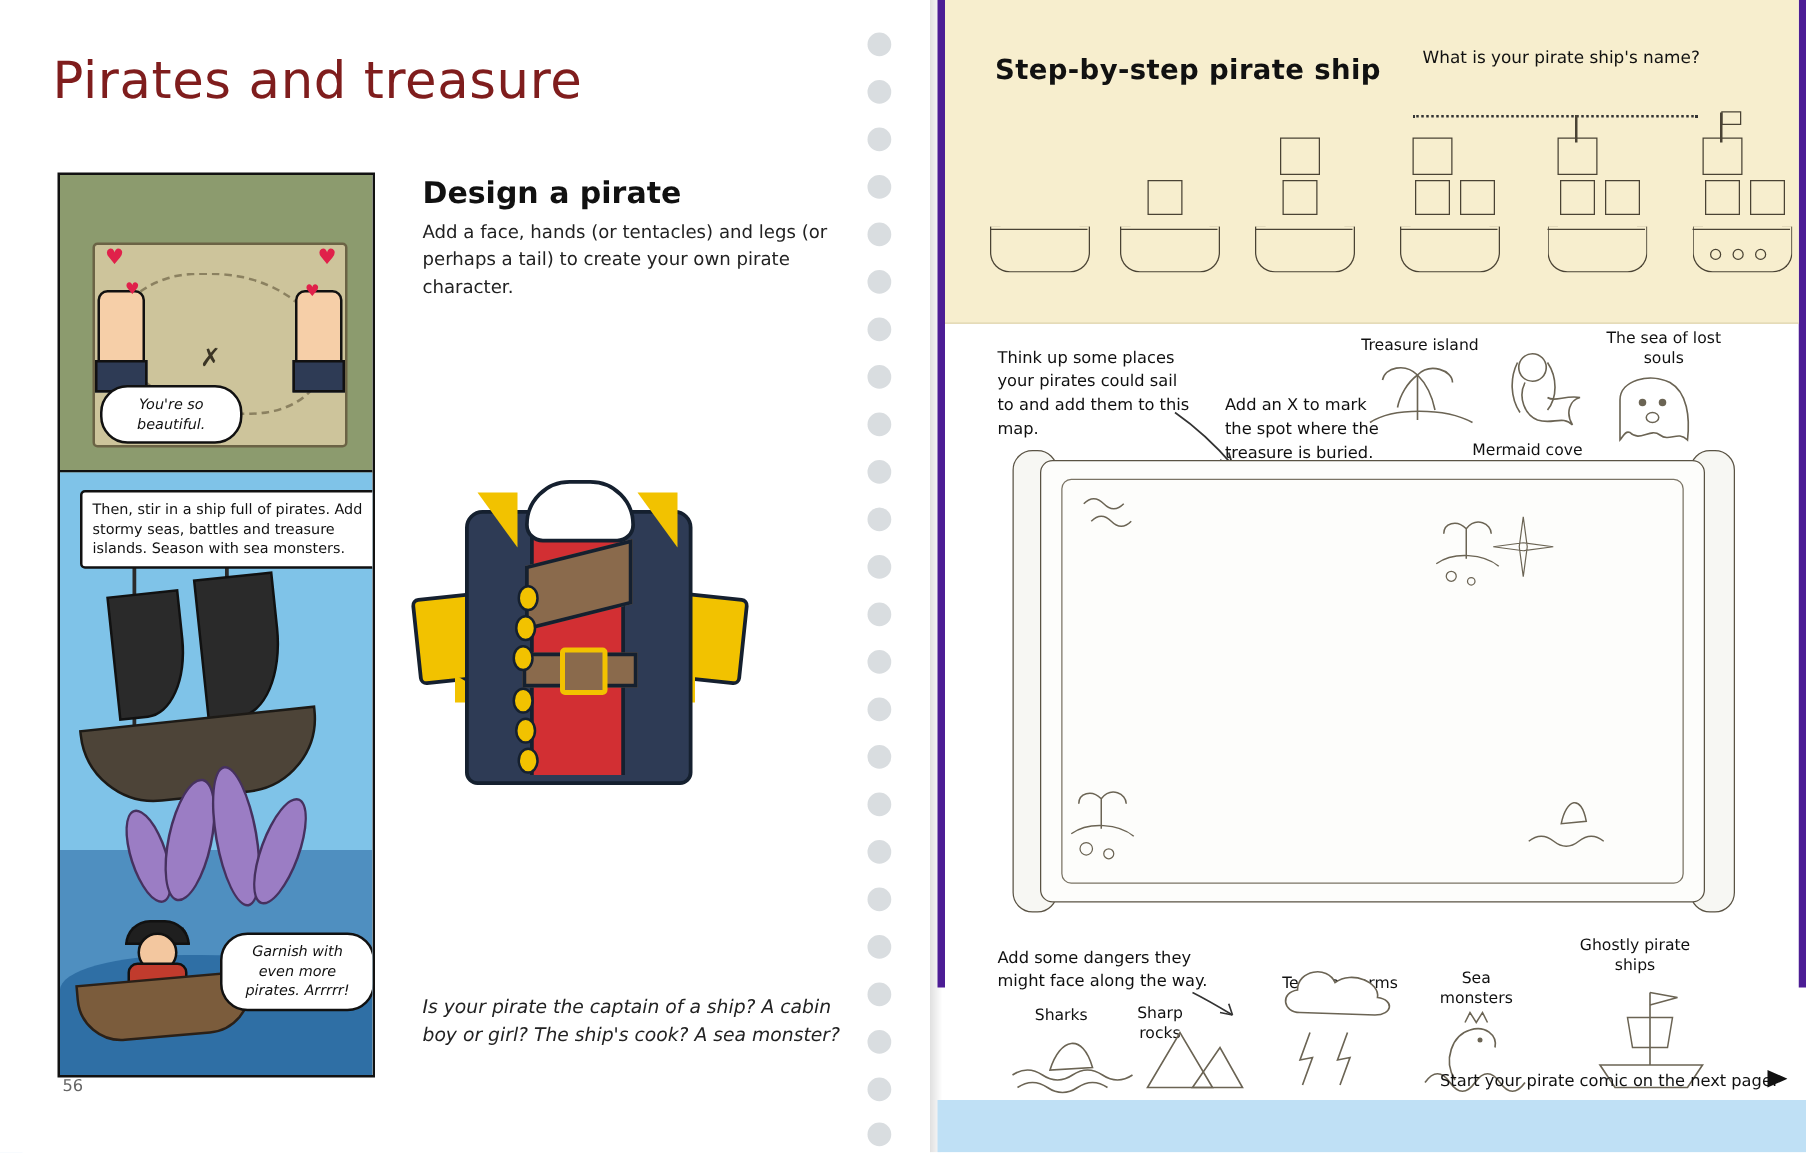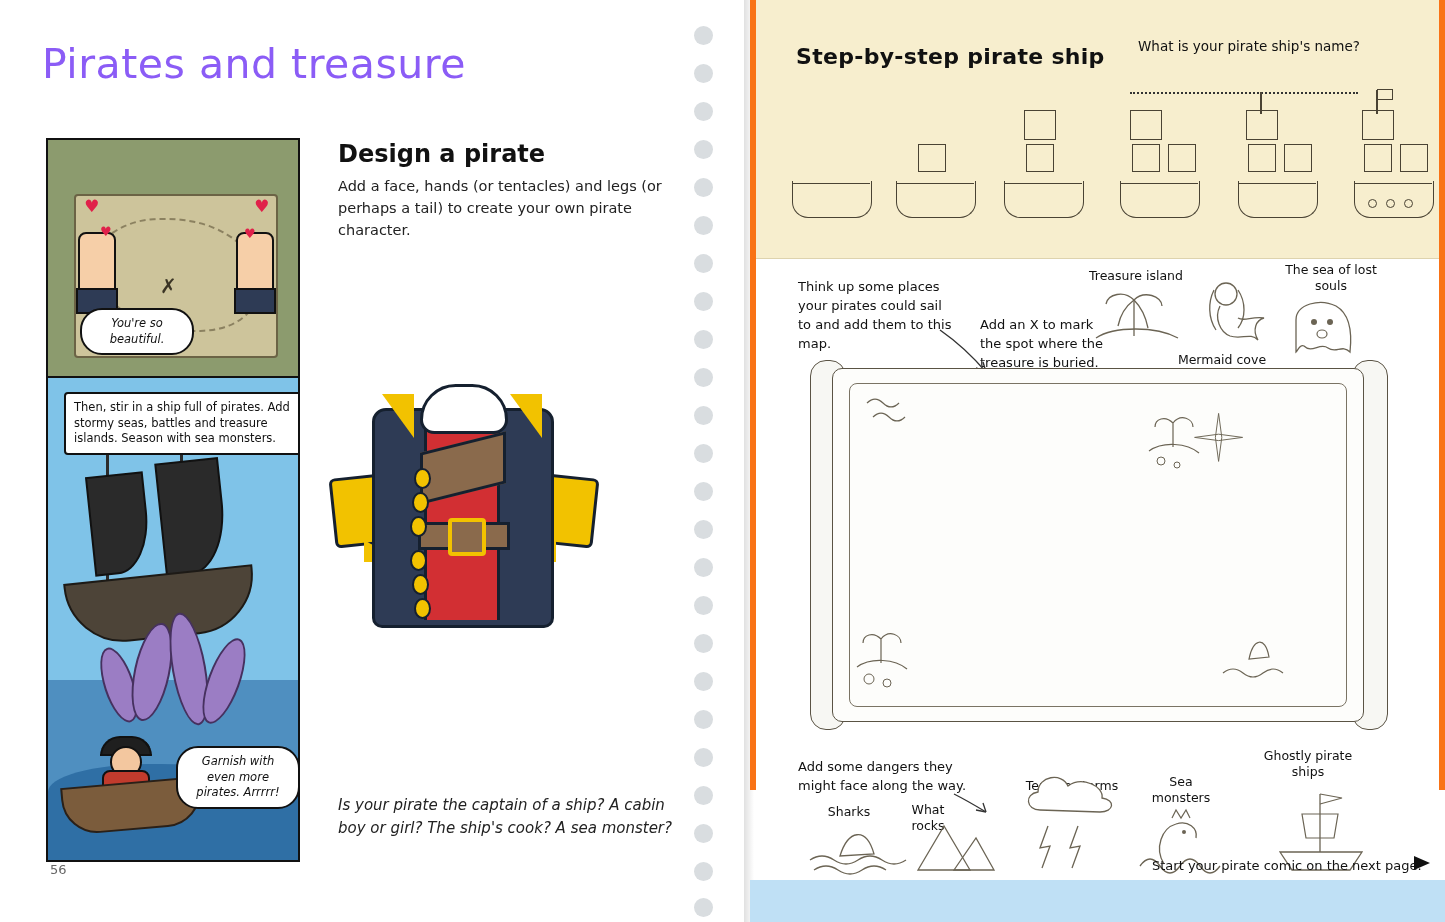--- a/index.html
+++ b/index.html
@@ -20,21 +20,21 @@
     position: absolute;
     left: 0; top: 0;
     width: 690px; height: 922px;
     background: #ffffff;
   }
   .page-title {
     position: absolute;
     left: 42px; top: 40px;
     font-size: 41px;
     letter-spacing: 0.5px;
-    color: #8b5cf6;
+    color: #7f1d1d;
     font-family: "DejaVu Sans", sans-serif;
     font-weight: 400;
   }
   .page-subtitle {
     position: absolute;
     left: 44px; top: 98px;
     font-size: 15px;
     color: #222;
     font-style: italic;
   }
@@ -325,21 +325,21 @@
     position: absolute;
     left: 744px; top: 0; width: 10px; height: 922px;
     background: linear-gradient(to right, rgba(0,0,0,0.12), rgba(0,0,0,0));
   }
 
   
   .right-page {
     position: absolute;
     left: 750px; top: 0;
     width: 695px; height: 790px;
-    background: #f97316;
+    background: #4c1d95;
   }
   .right-inner {
     position: absolute;
     left: 6px; top: 0;
     width: 683px; height: 880px;
     background: #ffffff;
   }
   .tan-panel {
     position: absolute;
     left: 0; top: 0;
@@ -695,21 +695,21 @@
         <path d="M34 22 L 24 20 M34 22 L 31 13" stroke="#333" fill="none" stroke-width="1.3"></path>
       </svg>
 
       <div class="label" style="left:58px; top:804px; width:70px;">Sharks</div>
       <svg style="position:absolute; left:40px; top:812px;" width="120" height="64">
         <path d="M44 44 C 52 18, 70 14, 78 42 Z" stroke="#6b6454" fill="none" stroke-width="1.3"></path>
         <path d="M14 48 q12 -8 24 0 q12 8 24 0 q12 -8 24 0 q12 8 24 0" stroke="#6b6454" fill="none" stroke-width="1.3"></path>
         <path d="M18 58 q12 -8 24 0 q12 8 24 0 q12 -8 24 0" stroke="#6b6454" fill="none" stroke-width="1.3"></path>
       </svg>
 
-      <div class="label" style="left:140px; top:802px; width:64px;">What rocks</div>
+      <div class="label" style="left:140px; top:802px; width:64px;">Sharp rocks</div>
       <svg style="position:absolute; left:142px; top:812px;" width="110" height="62">
         <path d="M20 58 L 46 14 L 72 58 Z" stroke="#6b6454" fill="none" stroke-width="1.3"></path>
         <path d="M56 58 L 78 26 L 96 58 Z" stroke="#6b6454" fill="none" stroke-width="1.3"></path>
       </svg>
 
       <div class="label" style="left:256px; top:778px; width:120px;">Terrible storms</div>
       <svg style="position:absolute; left:248px; top:756px;" width="140" height="120">
         <path d="M28 60 C 14 60, 12 44, 26 42 C 26 26, 50 22, 56 36 C 70 26, 92 36, 90 48 C 104 50, 102 62, 88 62 Z" stroke="#6b6454" fill="#fff" stroke-width="1.3" transform="translate(8,-6)"></path>
         <path d="M44 70 L 36 92 L 46 90 L 38 112" stroke="#6b6454" fill="none" stroke-width="1.3"></path>
         <path d="M74 70 L 66 92 L 76 90 L 68 112" stroke="#6b6454" fill="none" stroke-width="1.3"></path>

